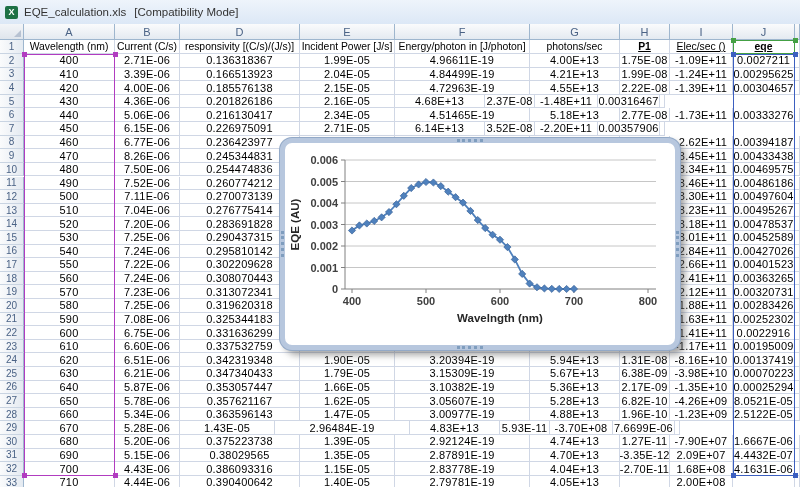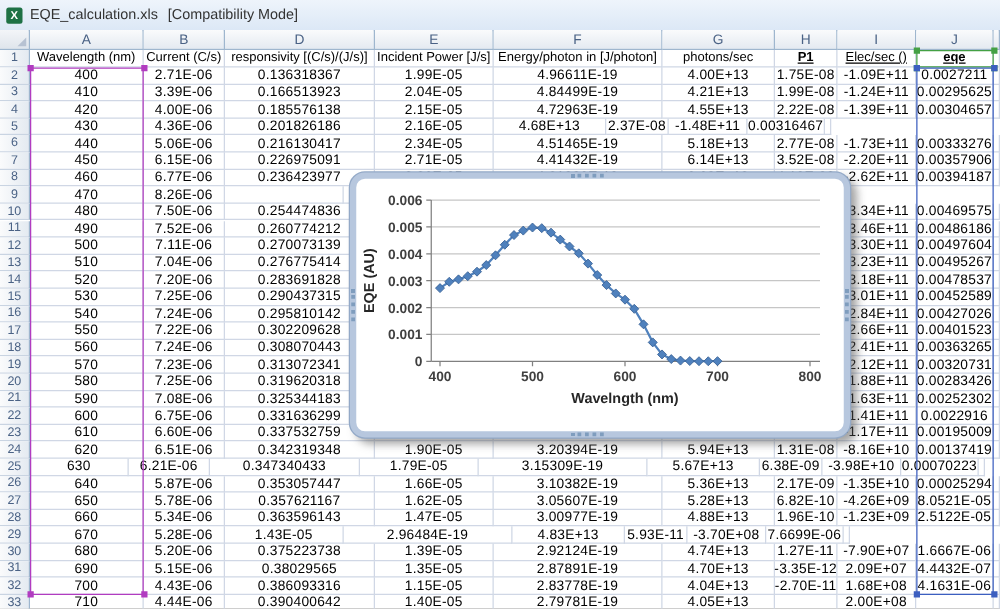--- a/index.html
+++ b/index.html
@@ -143,21 +143,20 @@
         <div class="cell" style="width: 63px;">-1.73E+11</div>
         <div class="cell" style="width: 62px;">0.00333276</div>
         <div class="cell" style="width: 5px;"></div>
       </div>
       <div class="row" style="top: 122.06px;">
         <div class="rownum">7</div>
         <div class="cell" style="width: 91px;">450</div>
         <div class="cell" style="width: 65px;">6.15E-06</div>
         <div class="cell" style="width: 120px;">0.226975091</div>
         <div class="cell" style="width: 95px;">2.71E-05</div>
-        <div class="cell" style="width: 135px;">4.41432E-19</div>
         <div class="cell" style="width: 90px;">6.14E+13</div>
         <div class="cell" style="width: 50px;">3.52E-08</div>
         <div class="cell" style="width: 63px;">-2.20E+11</div>
         <div class="cell" style="width: 62px;">0.00357906</div>
         <div class="cell" style="width: 5px;"></div>
       </div>
       <div class="row" style="top: 135.67px;">
         <div class="rownum">8</div>
         <div class="cell" style="width: 91px;">460</div>
         <div class="cell" style="width: 65px;">6.77E-06</div>
@@ -167,20 +166,21 @@
         <div class="cell" style="width: 90px;">6.63E+13</div>
         <div class="cell" style="width: 50px;">4.19E-08</div>
         <div class="cell" style="width: 63px;">-2.62E+11</div>
         <div class="cell" style="width: 62px;">0.00394187</div>
         <div class="cell" style="width: 5px;"></div>
       </div>
       <div class="row" style="top: 149.28px;">
         <div class="rownum">9</div>
         <div class="cell" style="width: 91px;">470</div>
         <div class="cell" style="width: 65px;">8.26E-06</div>
+        <div class="cell" style="width: 120px;">0.245344831</div>
         <div class="cell" style="width: 95px;"></div>
         <div class="cell" style="width: 135px;"></div>
         <div class="cell" style="width: 90px;"></div>
         <div class="cell" style="width: 50px;"></div>
         <div class="cell" style="width: 63px;">-3.45E+11</div>
         <div class="cell" style="width: 62px;">0.00433438</div>
         <div class="cell" style="width: 5px;"></div>
       </div>
       <div class="row" style="top: 162.89px;">
         <div class="rownum">10</div>
@@ -372,21 +372,21 @@
         <div class="cell" style="width: 95px;">1.90E-05</div>
         <div class="cell" style="width: 135px;">3.20394E-19</div>
         <div class="cell" style="width: 90px;">5.94E+13</div>
         <div class="cell" style="width: 50px;">1.31E-08</div>
         <div class="cell" style="width: 63px;">-8.16E+10</div>
         <div class="cell" style="width: 62px;">0.00137419</div>
         <div class="cell" style="width: 5px;"></div>
       </div>
       <div class="row" style="top: 367.04px;">
         <div class="rownum">25</div>
-        <div class="cell" style="width: 79px;">630</div>
+        <div class="cell" style="width: 91px;">630</div>
         <div class="cell" style="width: 65px;">6.21E-06</div>
         <div class="cell" style="width: 120px;">0.347340433</div>
         <div class="cell" style="width: 95px;">1.79E-05</div>
         <div class="cell" style="width: 135px;">3.15309E-19</div>
         <div class="cell" style="width: 90px;">5.67E+13</div>
         <div class="cell" style="width: 50px;">6.38E-09</div>
         <div class="cell" style="width: 63px;">-3.98E+10</div>
         <div class="cell" style="width: 62px;">0.00070223</div>
         <div class="cell" style="width: 5px;"></div>
       </div>

